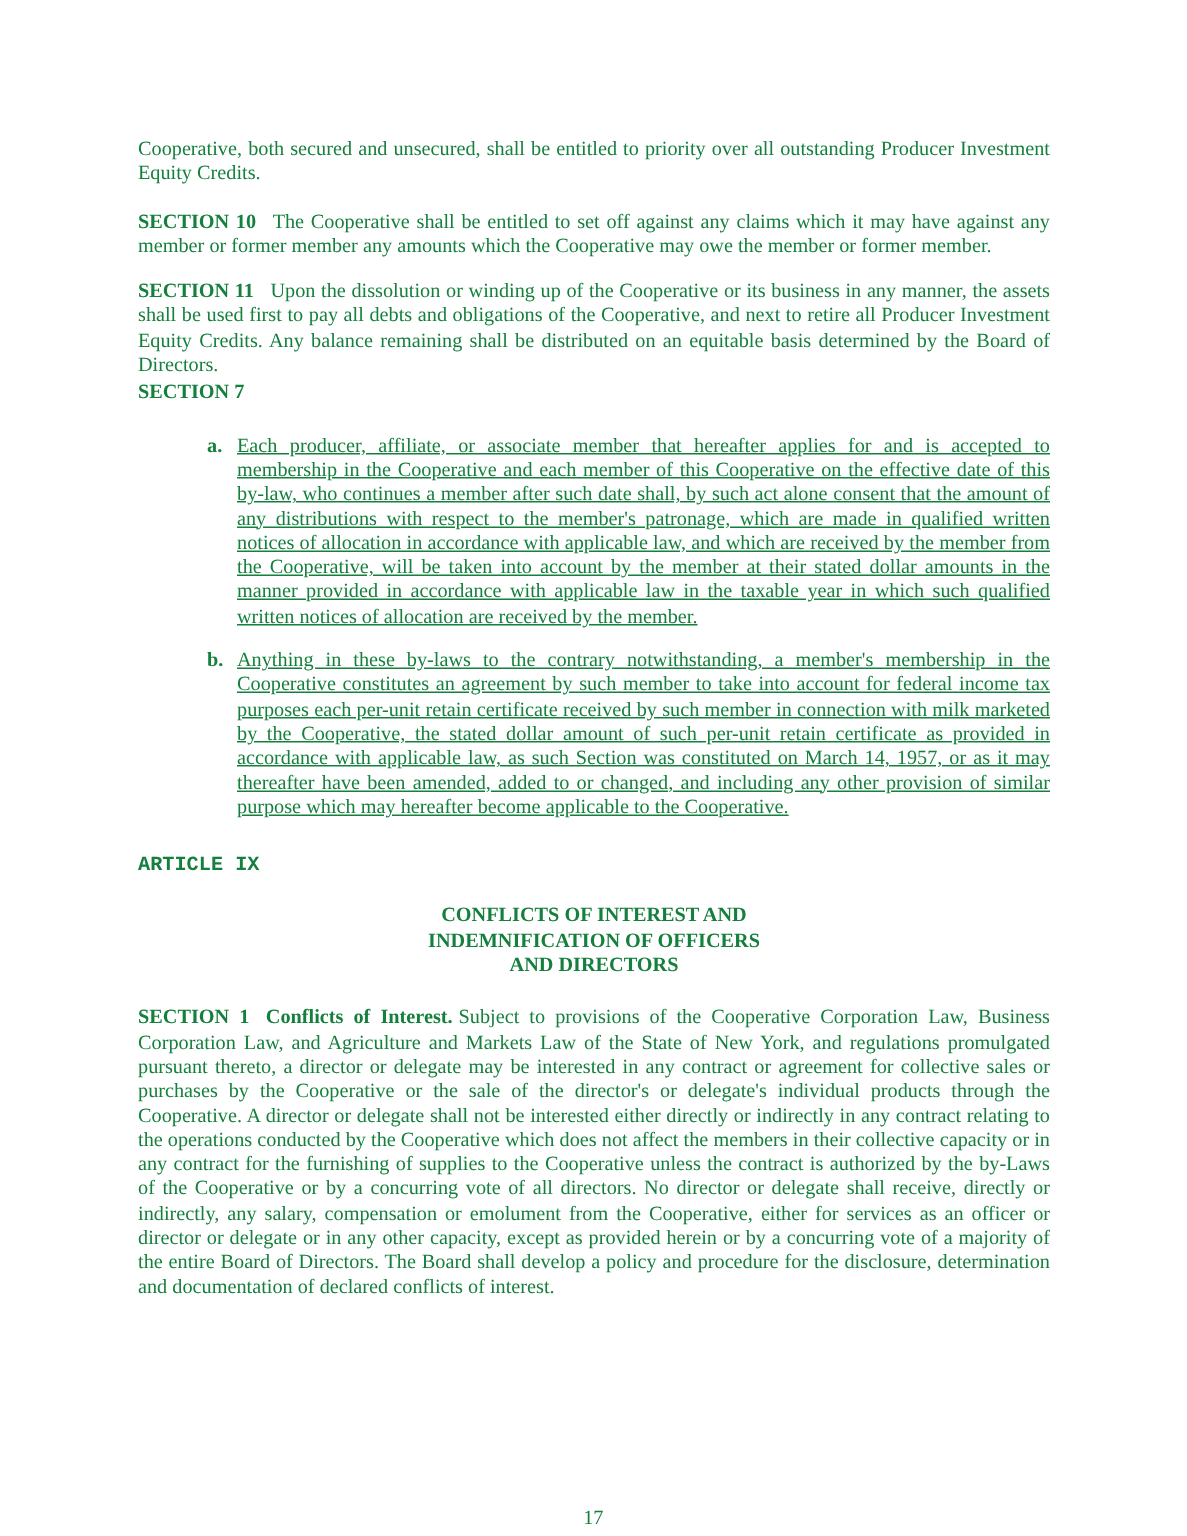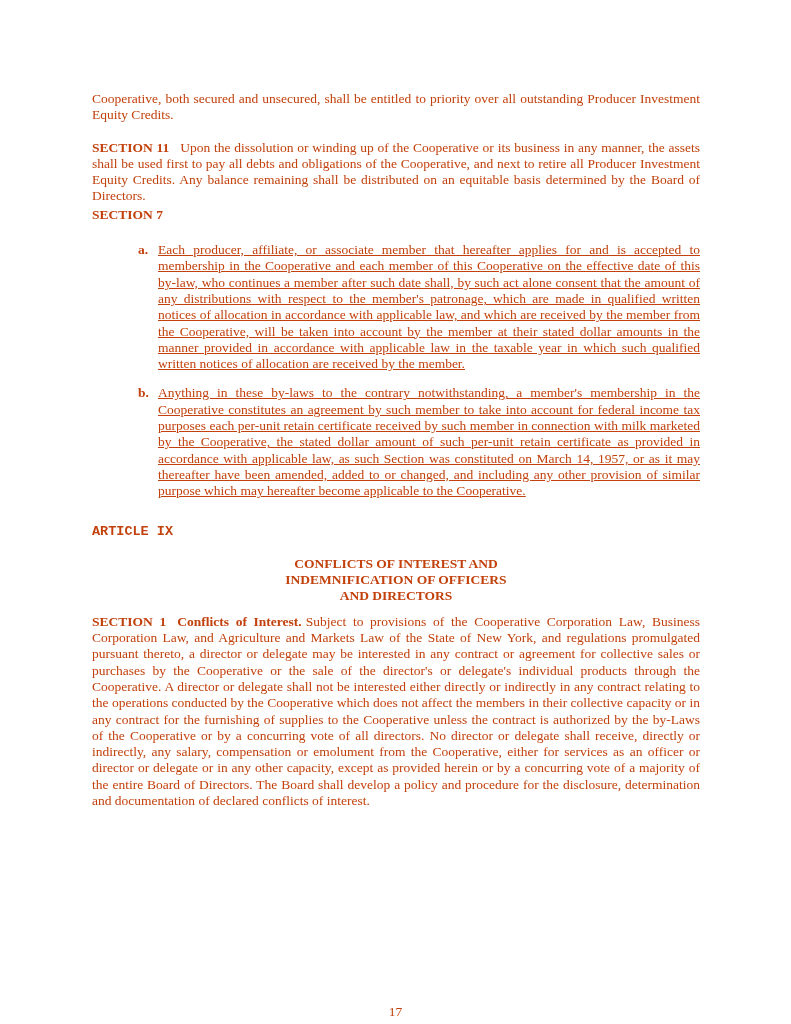--- a/index.html
+++ b/index.html
@@ -6,21 +6,21 @@
     margin: 0;
     padding: 0;
     background: #ffffff;
   }
   .page {
     position: relative;
     width: 791px;
     height: 1024px;
     background: #ffffff;
     font-family: "Liberation Serif", serif;
-    color: #c2410c;
+    color: #15803d;
     overflow: hidden;
   }
   .doc-body {
     position: absolute;
     left: 92px;
     top: 91px;
     width: 608px;
     font-size: 13.5px;
     line-height: 16.3px;
     text-align: justify;
@@ -53,21 +53,21 @@
   }
   .article-title {
     text-align: left;
     font-weight: bold;
     margin: 0 0 16px 0;
     font-family: Liberation Mono, monospace;
   }
   .article-subtitle {
     text-align: center;
     font-weight: bold;
-    margin: 0 0 9px 0;
+    margin: 0 0 19px 0;
   }
   .page-number {
     position: absolute;
     left: 0;
     right: 0;
     top: 1004px;
     text-align: center;
     font-size: 13.5px;
     font-family: "Liberation Serif", serif;
   }
@@ -75,20 +75,23 @@
 </head>
 <body>
 
 <div class="page">
   <div class="doc-body">
 
     <p class="intro">
       <span>Cooperative, both secured and unsecured, shall be entitled to priority over all outstanding Producer Investment Equity Credits.</span>
     </p>
 
+    <p class="sec10">
+      <span class="sec-label">SECTION 10</span><span>The Cooperative shall be entitled to set off against any claims which it may have against any member or former member any amounts which the Cooperative may owe the member or former member.</span>
+    </p>
 
     <p class="sec11">
       <span class="sec-label">SECTION 11</span><span>Upon the dissolution or winding up of the Cooperative or its business in any manner, the assets shall be used first to pay all debts and obligations of the Cooperative, and next to retire all Producer Investment Equity Credits. Any balance remaining shall be distributed on an equitable basis determined by the Board of Directors.</span>
     </p>
 
     <p class="sec12-head">
       <span class="b">SECTION 7</span>
     </p>
 
     <div class="list-item">

